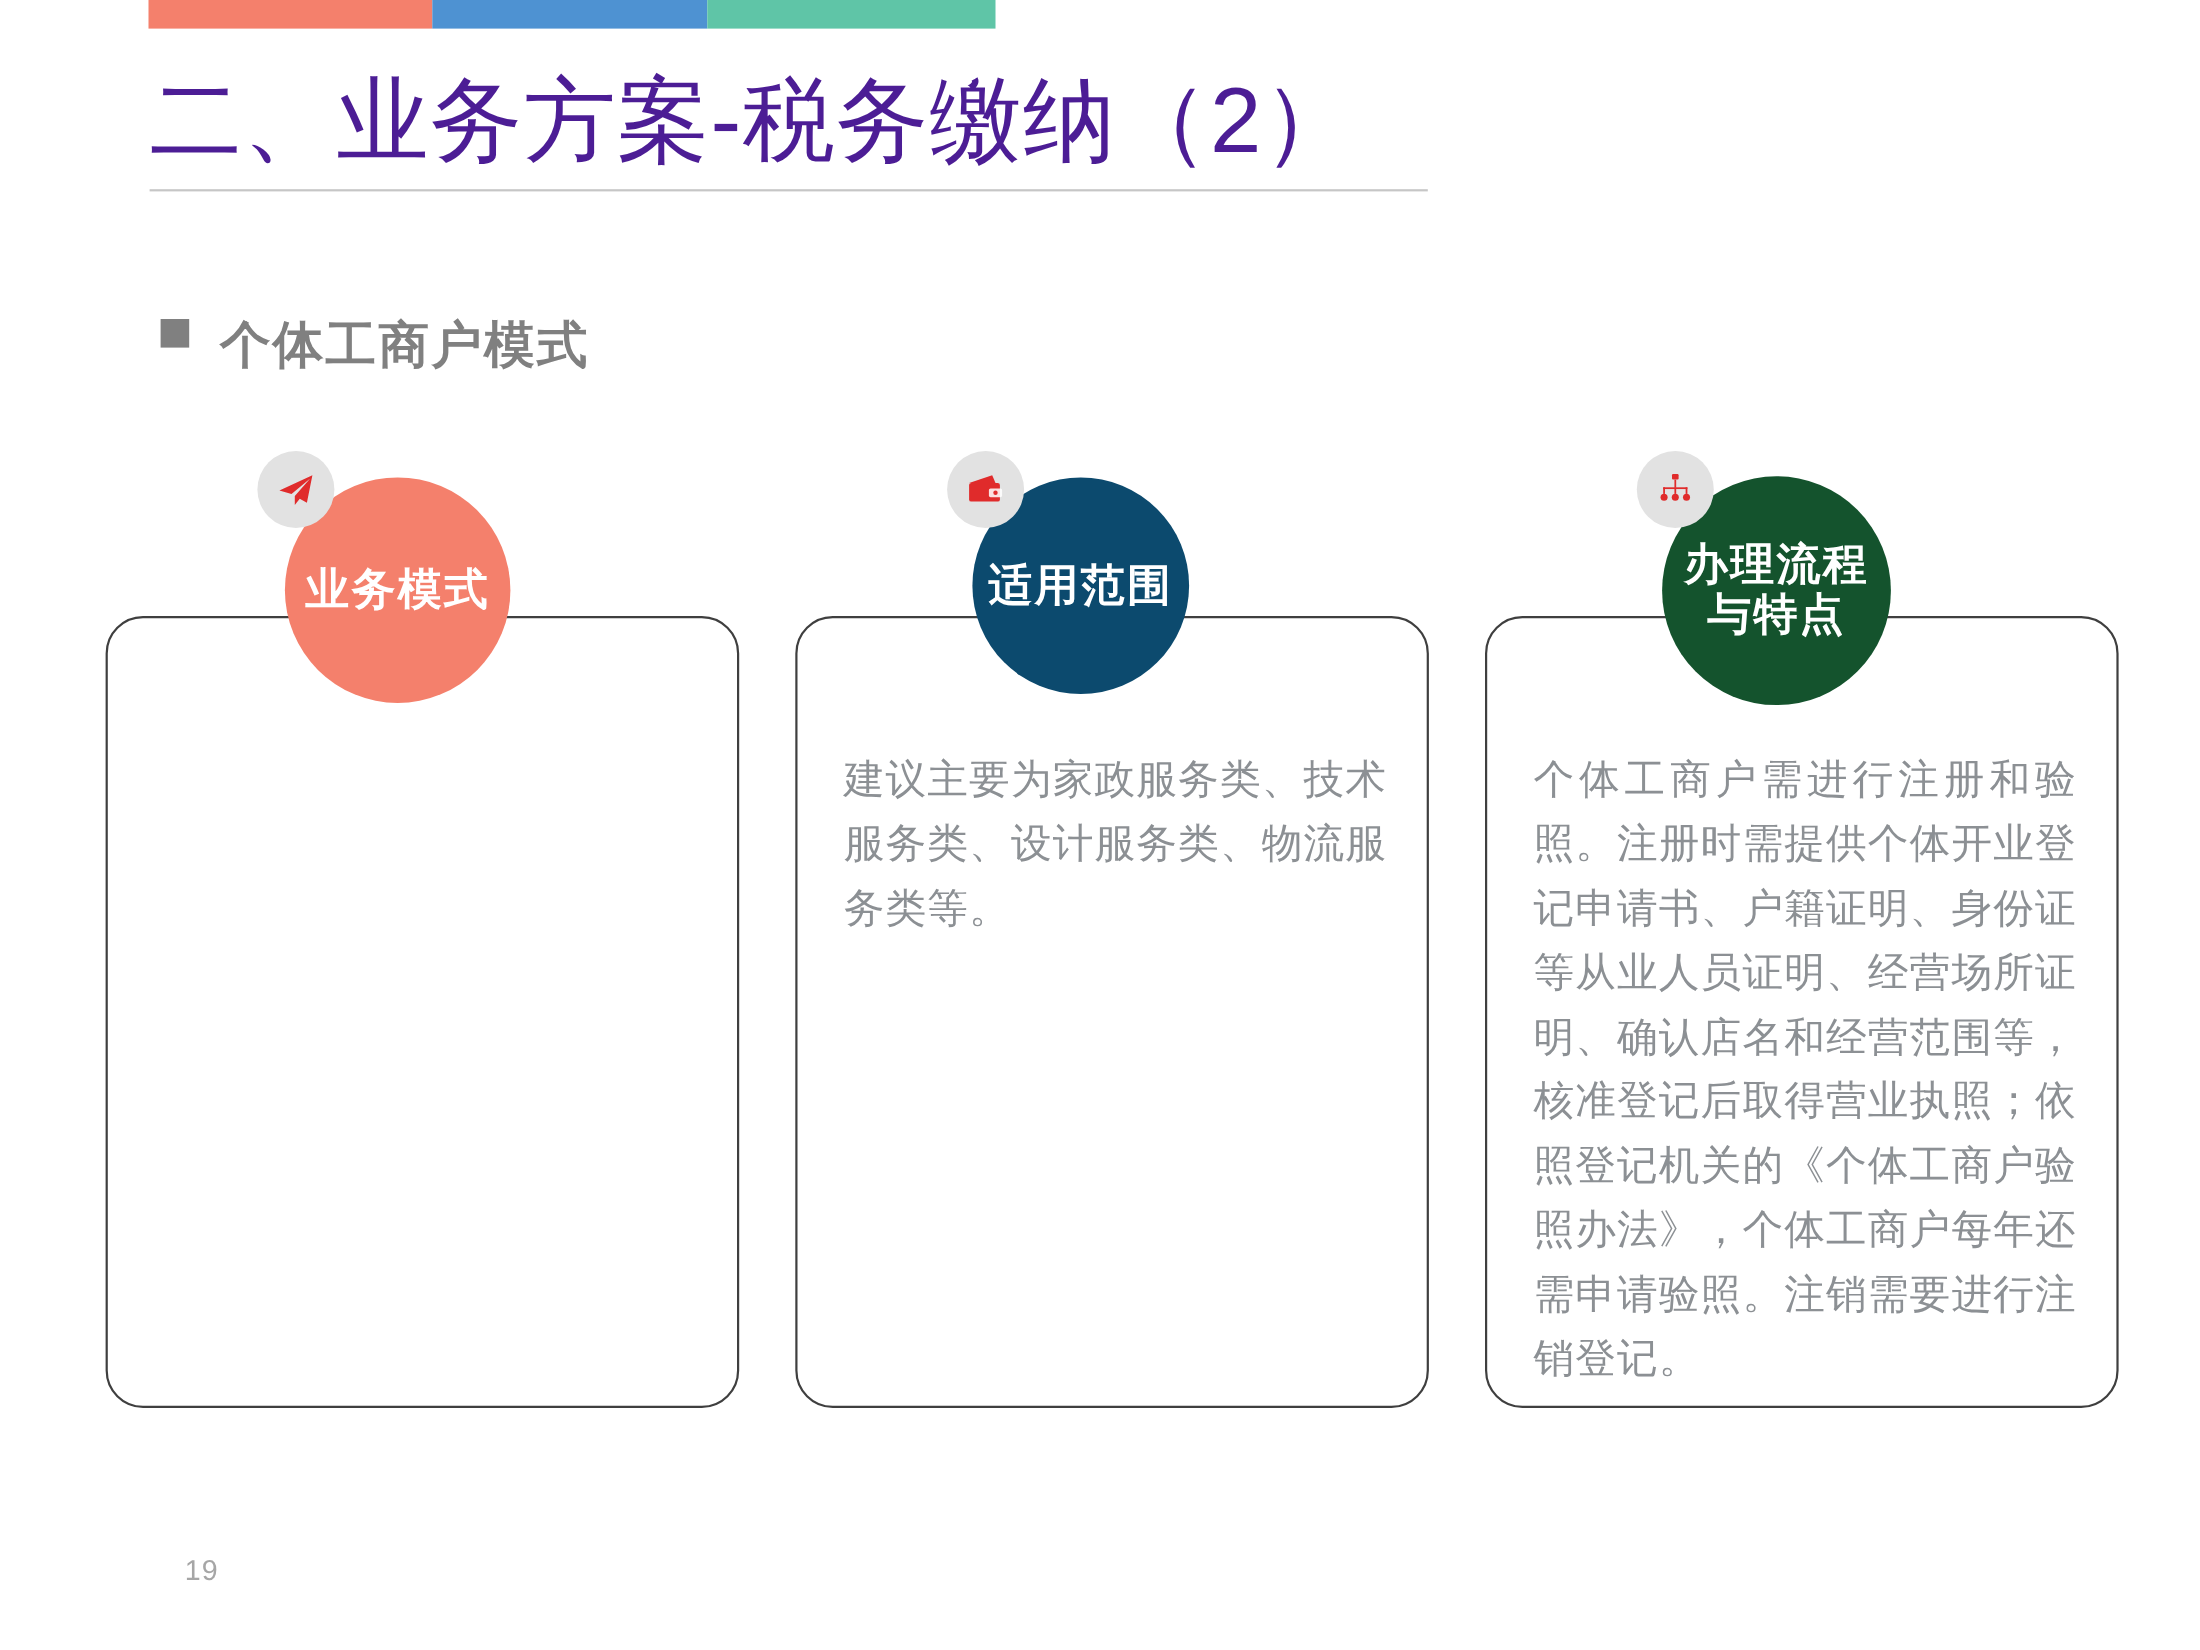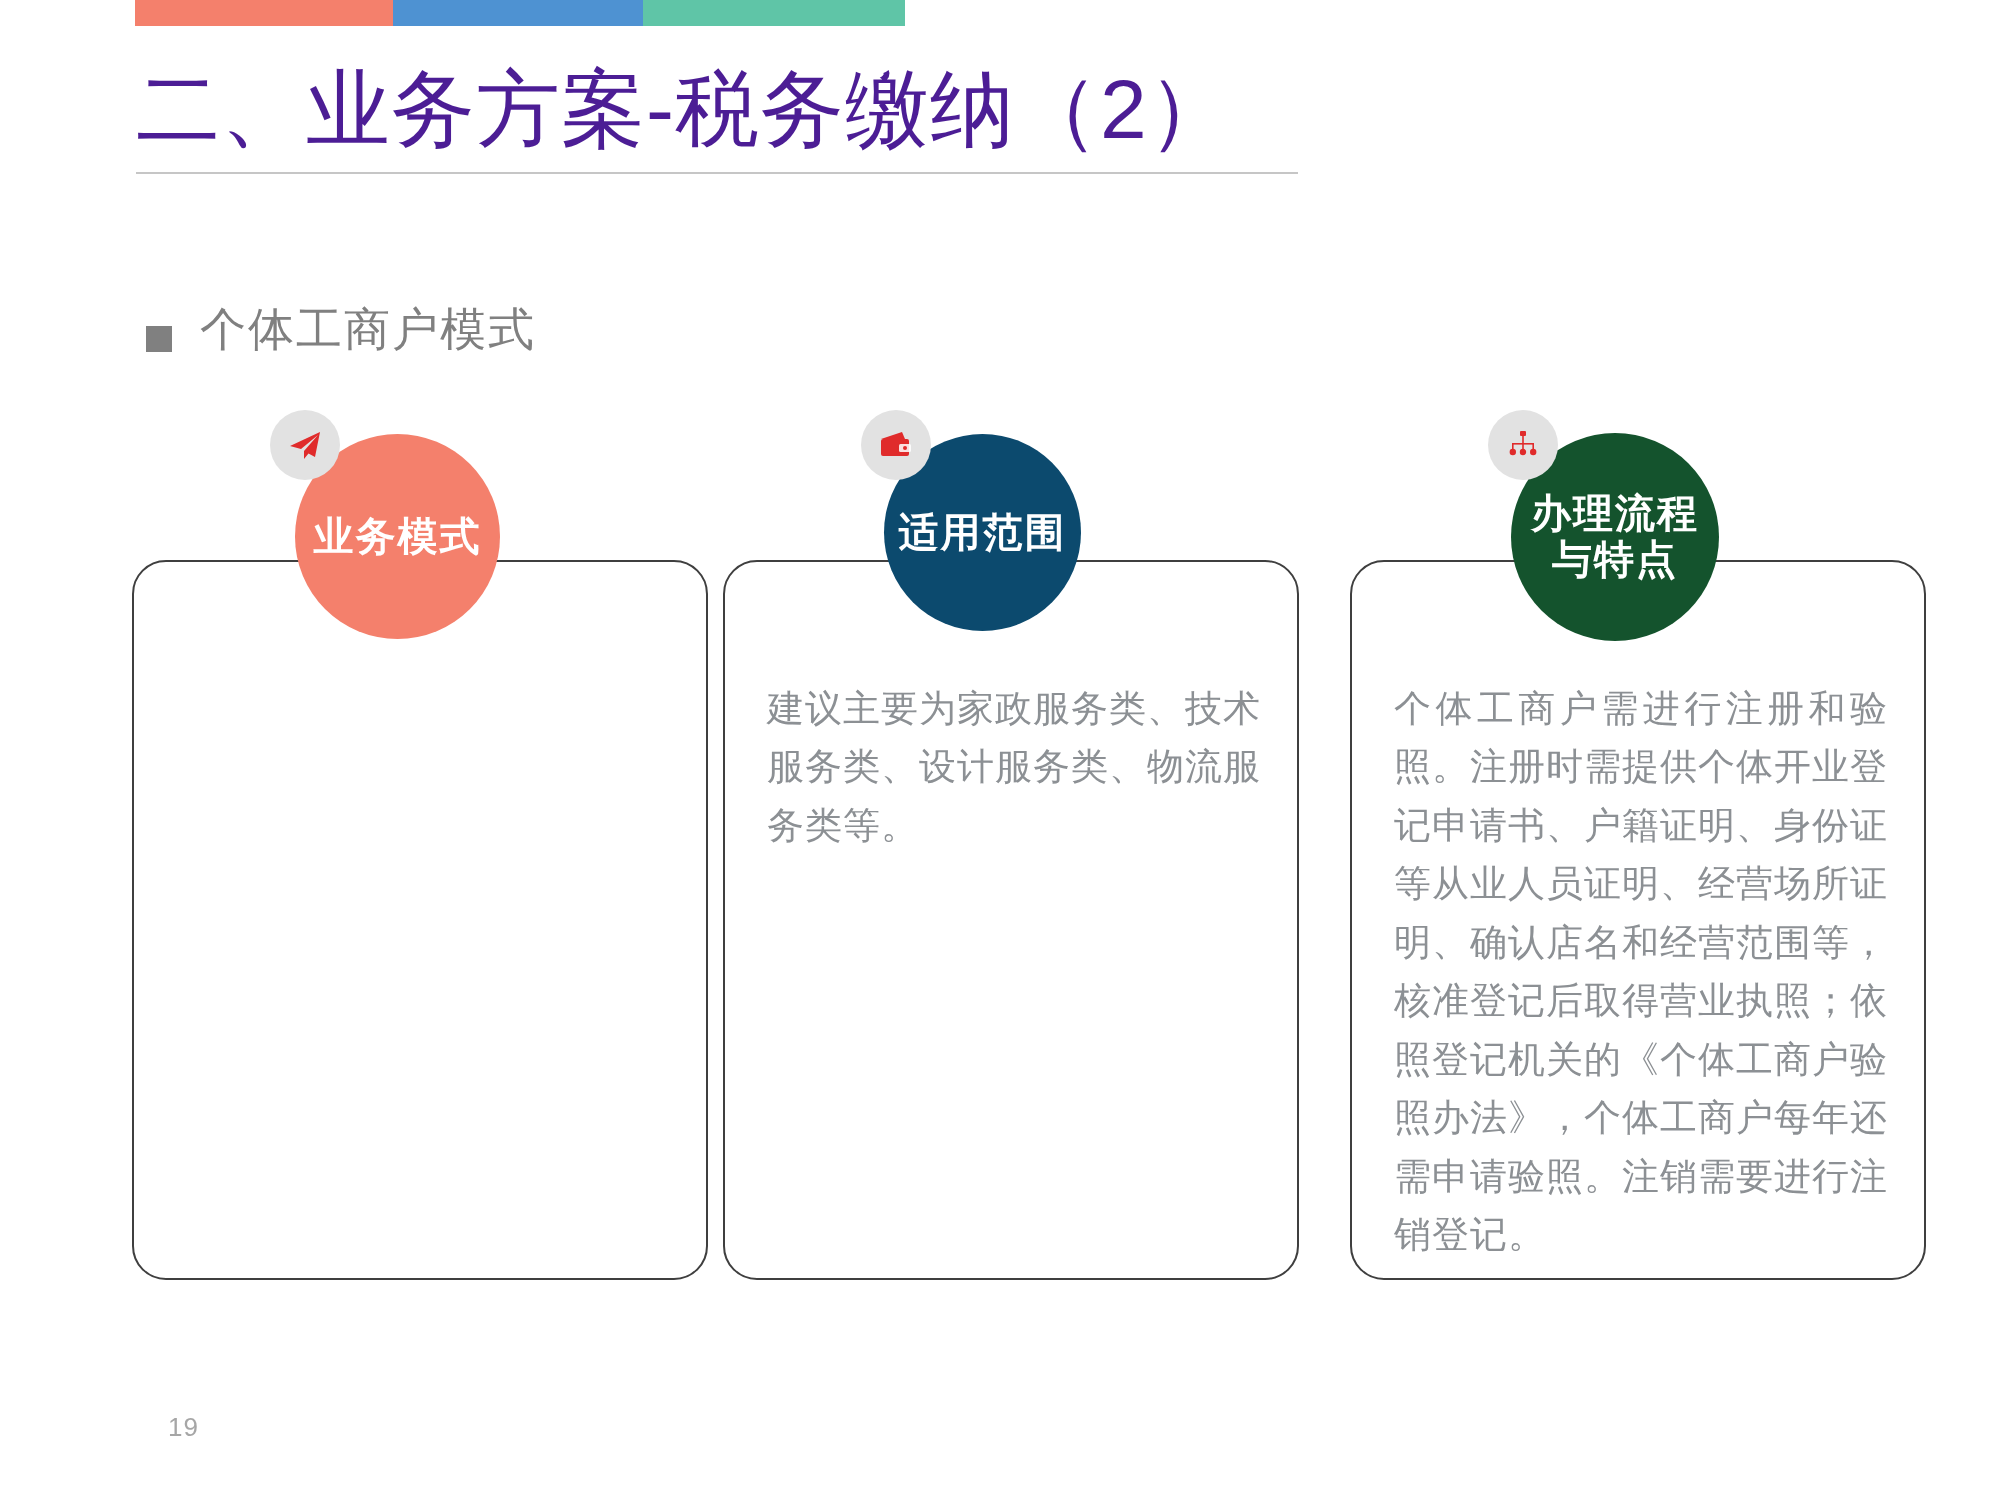--- a/index.html
+++ b/index.html
@@ -46,24 +46,25 @@
   .title-rule {
     margin-top: 14px;
     width: 1162px;
     height: 2px;
     background: #c6c6c6;
   }
 
   
   .subtitle-row {
     position: absolute;
-    top: 306px;
+    top: 290px;
     left: 146px;
     display: flex;
-    align-items: flex-end;
+    align-items: flex-start;
+    font-weight: bold;
   }
   .subtitle-bullet {
     width: 26px;
     height: 26px;
     background: #808080;
     margin-right: 28px;
     flex: none;
   }
   .subtitle-text {
     font-size: 46px;
@@ -79,21 +80,21 @@
     left: 0;
     width: 2000px;
     height: 730px;
   }
   .card-wrap {
     position: absolute;
     top: 0;
     width: 576px;
     height: 720px;
   }
-  .card-wrap.c1 { left: 96px; margin-left: 36px; }
+  .card-wrap.c1 { left: 96px; }
   .card-wrap.c2 { left: 723px; }
   .card-wrap.c3 { left: 1350px; }
 
   .card-box {
     position: absolute;
     top: 0;
     left: 0;
     width: 100%;
     height: 100%;
     box-sizing: border-box;

